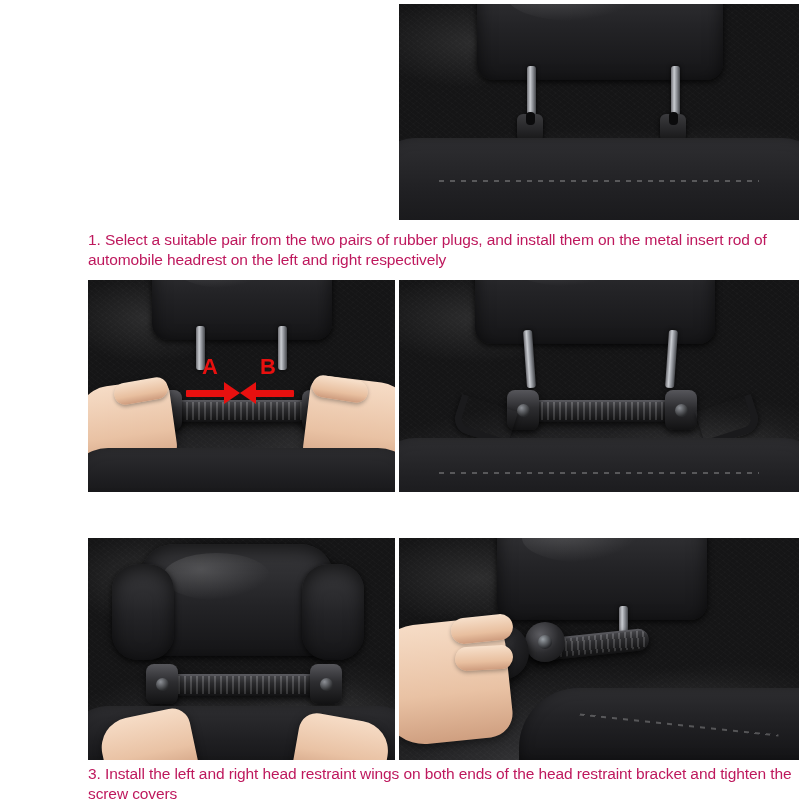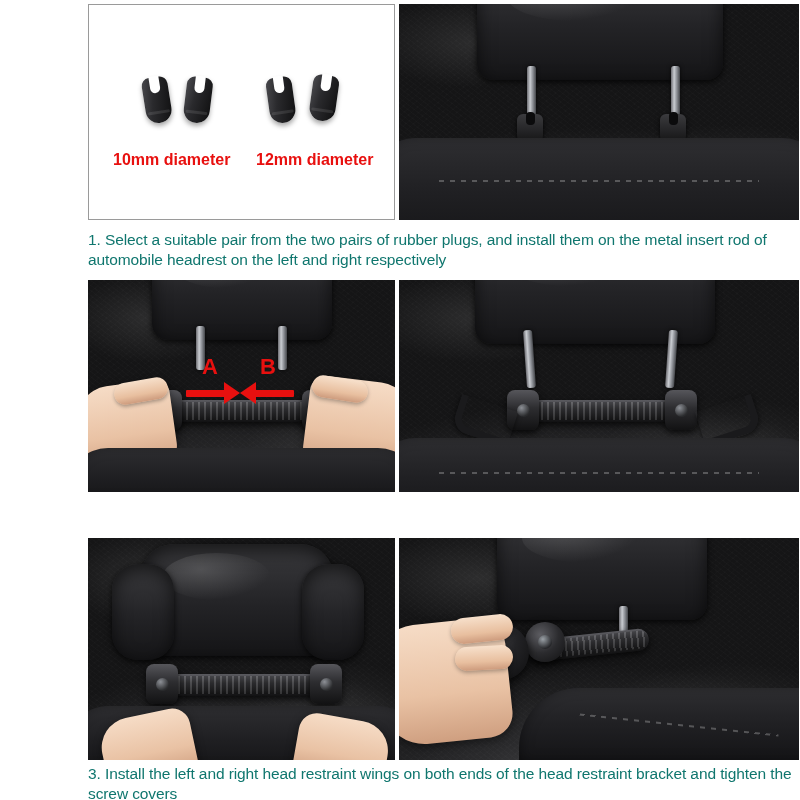--- a/index.html
+++ b/index.html
@@ -38,21 +38,21 @@
   }
   .panel.white {
     background: #ffffff;
     border: 1px solid #9a9a9a;
     box-sizing: border-box;
   }
   .caption {
     font-size: 15.5px;
     line-height: 19.5px;
     letter-spacing: -0.1px;
-    color: #0f766e;
+    color: #be185d;
     padding: 2px 0 0 88px;
     white-space: pre-line;
   }
 
   
   .seat {
     position: absolute;
     inset: 0;
     background:
       radial-gradient(ellipse 75% 55% at 50% 112%, #4a4a4c 0%, #2b2b2d 45%, #151516 100%),
@@ -275,42 +275,20 @@
   }
 </style>
 </head>
 <body>
 
 <div class="sheet">
 
   <div class="step" style="top:0px;height:280px;">
     <div class="panels" style="height:224px;">
 
-      <div class="panel white" style="left:88px;top:4px;width:307px;height:216px;">
-
-        <div class="plugpart" style="left:55px;top:72px;transform:rotate(-9deg);">
-          <div class="notch"></div>
-          <div class="ring"></div>
-        </div>
-        <div class="plugpart" style="left:96px;top:72px;transform:rotate(7deg);">
-          <div class="notch"></div>
-          <div class="ring"></div>
-        </div>
-        <div class="plugpart" style="left:179px;top:72px;transform:rotate(-8deg);">
-          <div class="notch"></div>
-          <div class="ring"></div>
-        </div>
-        <div class="plugpart" style="left:222px;top:70px;transform:rotate(8deg);">
-          <div class="notch"></div>
-          <div class="ring"></div>
-        </div>
-
-        <div class="sizelabel" style="left:24px;top:146px;">10mm diameter</div>
-        <div class="sizelabel" style="left:167px;top:146px;">12mm diameter</div>
-      </div>
 
       <div class="panel" style="left:399px;top:4px;width:400px;height:216px;">
         <div class="seat"></div>
         <div class="grain"></div>
 
         <div class="headrest" style="left:78px;top:-42px;width:246px;height:118px;">
           <div class="hl"></div>
         </div>
 
         <div class="post" style="left:128px;top:62px;height:58px;"></div>

